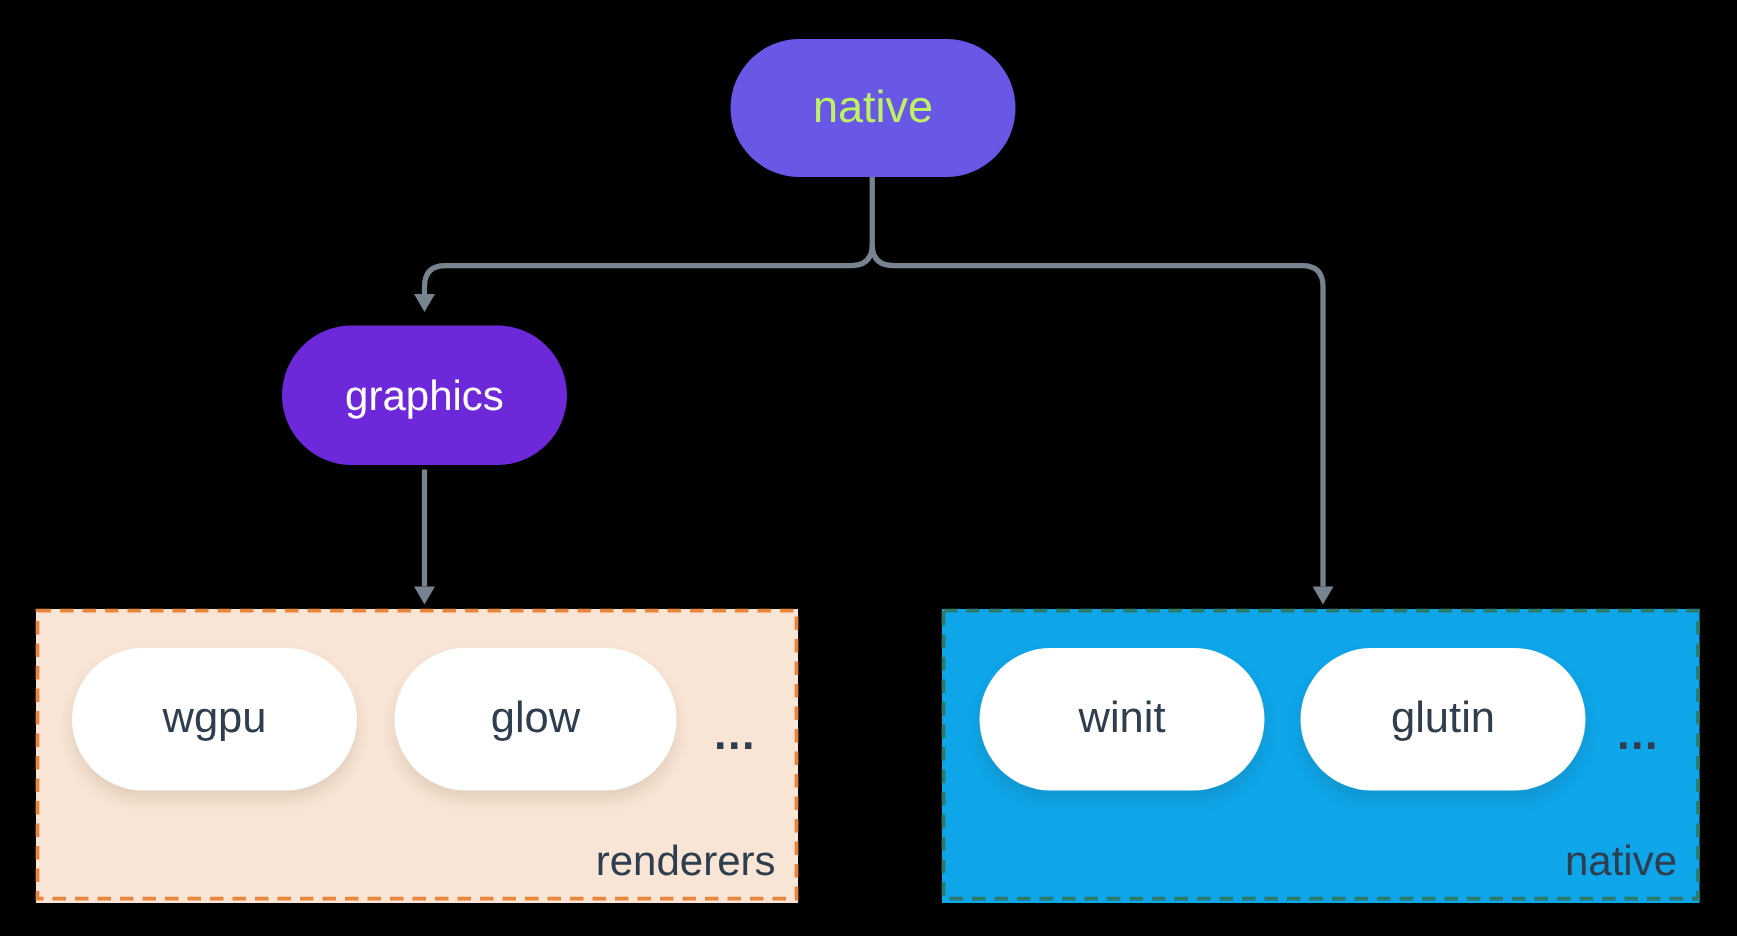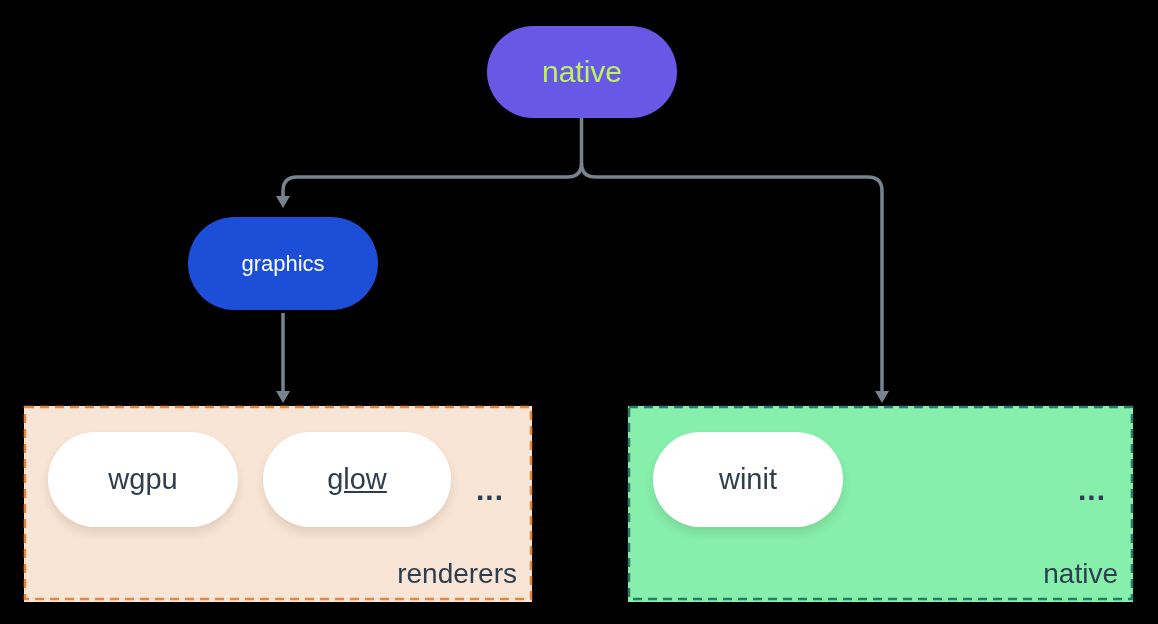--- a/index.html
+++ b/index.html
@@ -10,32 +10,32 @@
   .pill {
     position:absolute; display:flex; align-items:center; justify-content:center;
     box-sizing:border-box; white-space:nowrap;
   }
   .node-native {
     left:487px; top:26px; width:190px; height:92px; border-radius:46px;
     background:#6957E6; color:#bef264; font-size:30px;
   }
   .node-graphics {
     left:188px; top:217px; width:190px; height:93px; border-radius:47px;
-    background:#1d4ed8; color:#FFFFFF; font-size:22px;
+    background:#6d28d9; color:#FFFFFF; font-size:28px;
   }
   .group { position:absolute; top:406px; height:196px; box-sizing:border-box; }
   .group-renderers { left:24px;  width:508px; background:#F9E5D5; }
-  .group-shells    { left:628px; width:505px; background:#86efac; }
+  .group-shells    { left:628px; width:505px; background:#0ea5e9; }
   .white-pill {
     top:26px; width:190px; height:95px; border-radius:48px;
     background:#FFFFFF; color:#2F3E4E; font-size:29px;
     box-shadow:0 6px 10px rgba(60,40,20,0.12);
   }
   .wp-1 { left:24px; }
-  .wp-2 { left:239px; width:188px;text-decoration:underline; }
+  .wp-2 { left:239px; width:188px; }
   .wp-3 { left:25px; }
   .wp-4 { left:239px; }
   .ellipsis {
     position:absolute; top:64px; width:60px; height:40px; line-height:40px;
     text-align:center; color:#2F3E4E; font-size:30px; font-weight:bold;
     letter-spacing:1px;
   }
   .el-renderers { left:436px; }
   .el-shells    { left:434px; }
   .group-label {
@@ -71,20 +71,23 @@
       <span>glow</span>
     </div>
     <div class="ellipsis el-renderers">...</div>
     <div class="group-label">renderers</div>
   </div>
 
   <div class="group group-shells">
     <div class="pill white-pill wp-3">
       <span>winit</span>
     </div>
+    <div class="pill white-pill wp-4">
+      <span>glutin</span>
+    </div>
     <div class="ellipsis el-shells">...</div>
     <div class="group-label">native</div>
   </div>
 
   <svg class="connectors" width="1158" height="624" viewBox="0 0 1158 624" aria-hidden="true">
 
     <rect class="dashed-rect" x="25" y="407" width="506" height="192" stroke="#E8863C" stroke-dasharray="9 6"></rect>
     <rect class="dashed-rect" x="629" y="407" width="503" height="192" stroke="#2B7A6B" stroke-dasharray="9 6"></rect>
 
     <path class="edge" d="M581.5 118 V163 Q581.5 177 567.5 177 H297 Q283 177 283 191 V196"></path>

